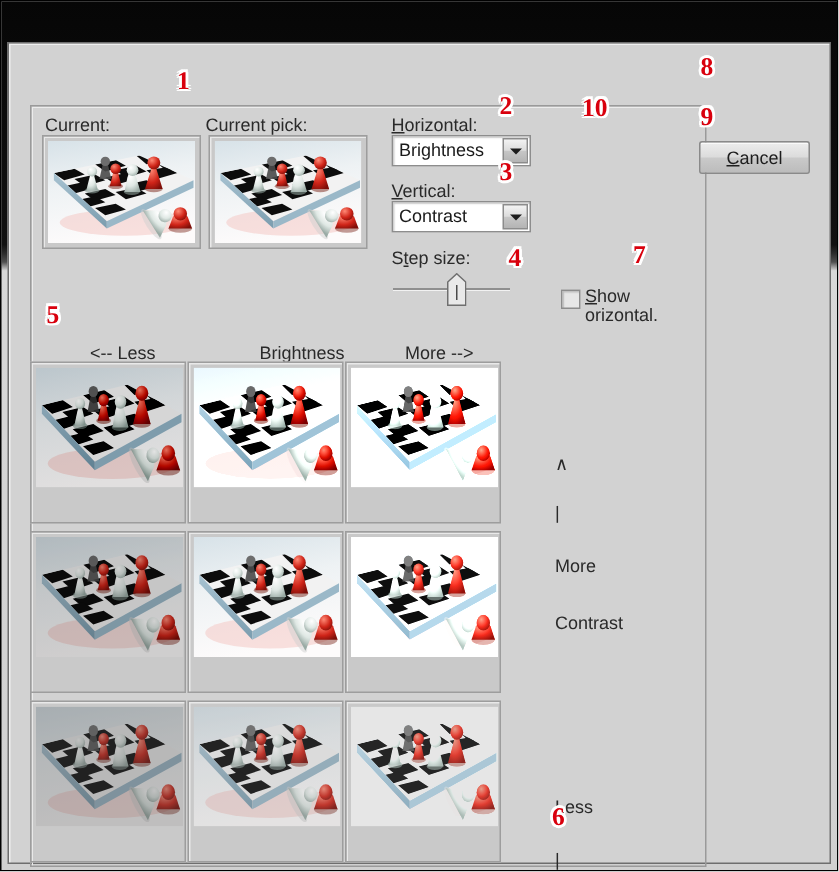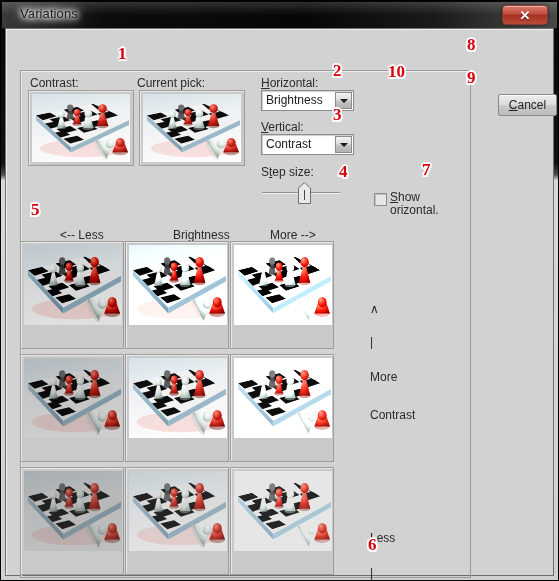--- a/index.html
+++ b/index.html
@@ -94,33 +94,26 @@
   .vlabel{position:absolute;font-size:12px;color:#2a2a2a;line-height:11px;
           text-align:left;white-space:pre;}
 </style>
 </head>
 <body>
 
 <div id="app">
 
   <div class="win-frame">
 
-    <div class="titlebar">
-      <div class="titlebar-glow"></div>
-      <div class="title-text">Variations</div>
-      <div class="close-btn">
-        <div class="x">✕</div>
-      </div>
-    </div>
 
     <div class="win-inner">
 
       <div class="groupbox"></div>
 
-      <div class="lbl" style="left:24px;top:47px;">Contrast:</div>
+      <div class="lbl" style="left:24px;top:47px;">Current:</div>
       <div class="lbl" style="left:131px;top:47px;text-align:right;">Current pick:</div>
 
       <div class="thumb-frame" style="left:22px;top:61px;width:106px;height:76px;">
         <div class="thumb-img" style="left:3px;top:3px;width:98px;height:68px;">
           <svg class="scene" viewBox="0 0 100 70" preserveAspectRatio="none">
             <defs>
               <linearGradient id="bg0" x1="0" y1="0" x2="0.25" y2="1">
                 <stop offset="0%" stop-color="#d7e2e8"></stop>
                   <stop offset="45%" stop-color="#eef2f4"></stop>
                 <stop offset="100%" stop-color="#fdfbfb"></stop>
@@ -272,21 +265,21 @@
           <polygon points="6.5,0.5 12.5,6 12.5,21.5 0.5,21.5 0.5,6" fill="#e9e9e9" stroke="#6f6f6f" stroke-width="1"></polygon>
           <line x1="6.5" y1="8" x2="6.5" y2="18" stroke="#4a4a4a" stroke-width="1"></line>
         </svg>
       </div>
 
       <div class="cb-box" style="left:368px;top:164px;"></div>
       <div class="lbl" style="left:384px;top:161px;"><u>S</u><span>how</span></div>
       <div class="lbl" style="left:384px;top:174px;">orizontal.</div>
 
 
-      <div class="pbtn" style="left:492px;top:65px;width:59px;">
+      <div class="pbtn" style="left:460px;top:65px;width:74px;">
         <span><u>C</u><span>ancel</span></span>
       </div>
 
       <div class="lbl" style="left:54px;top:199px;">&lt;-- Less</div>
       <div class="lbl" style="left:167px;top:199px;">Brightness</div>
       <div class="lbl" style="left:264px;top:199px;">More --&gt;</div>
 
       <div class="vlabel" style="left:364px;top:253px;">
         <div>∧</div>
         <div>|</div>

